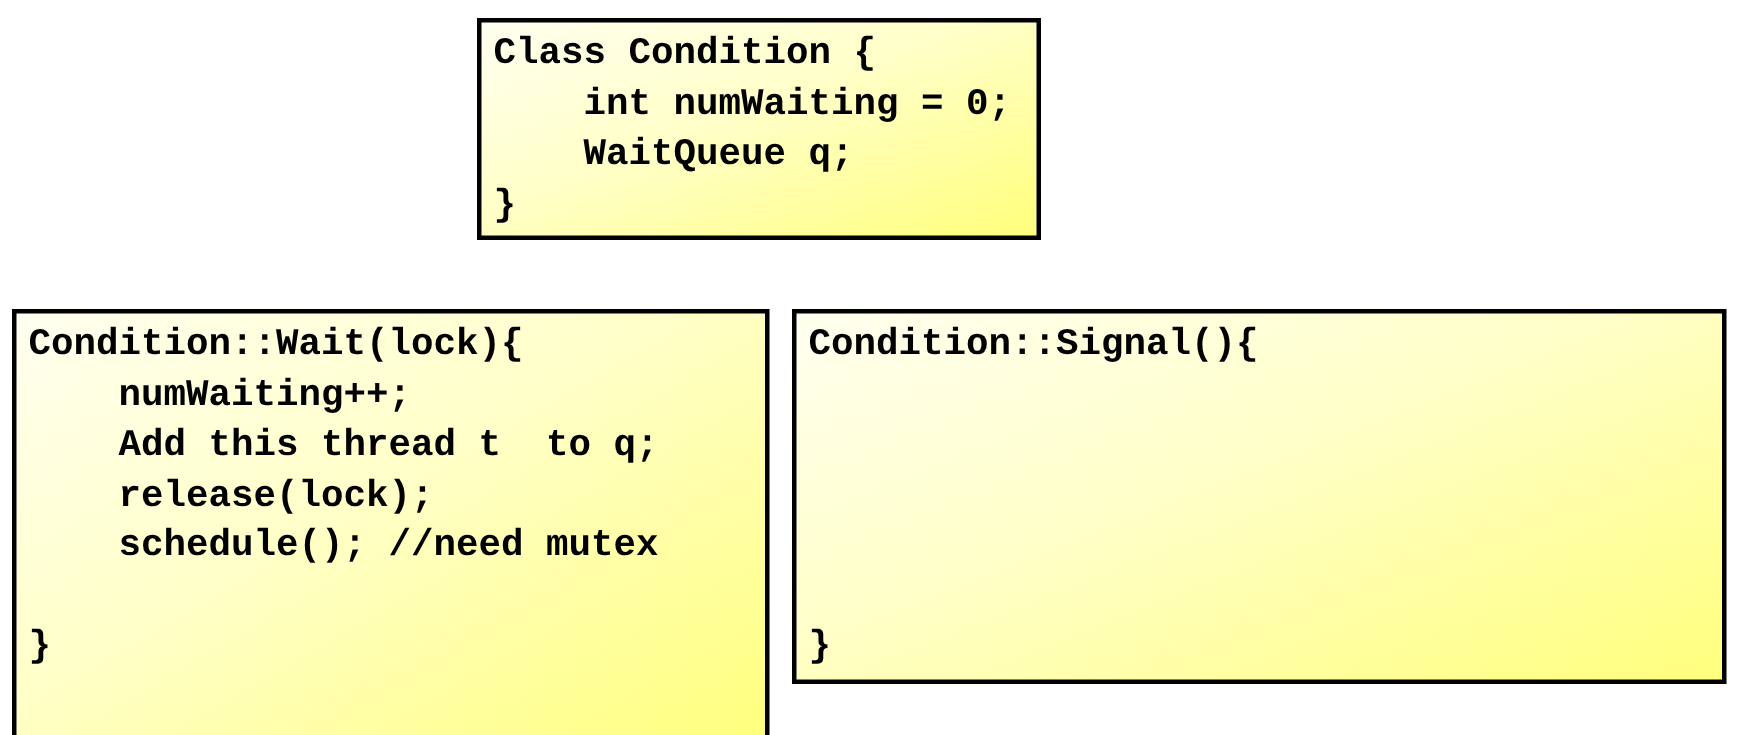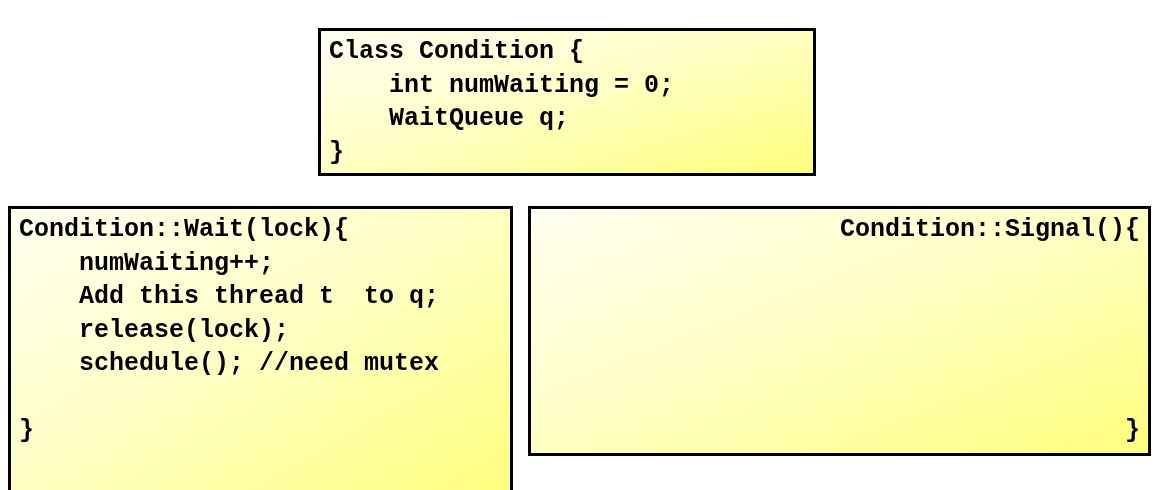--- a/index.html
+++ b/index.html
@@ -26,23 +26,23 @@
   .code-box pre {
     margin: 0;
     padding: 4px 8px;
     font-family: "Liberation Mono", "DejaVu Sans Mono", monospace;
     font-weight: bold;
     font-size: 25px;
     line-height: 33.5px;
     color: var(--code-color, #000000);
     white-space: pre;
   }
-  #box-class  { left: 318px; top: 28px;  width: 498px; height: 148px; }
+  #box-class  { left: 318px; top: 12px;  width: 376px; height: 148px; }
   #box-wait   { left: 8px;   top: 206px; width: 505px; height: 293px; }
-  #box-signal { left: 528px; top: 206px; width: 623px; height: 250px; text-align: right; }
+  #box-signal { left: 528px; top: 206px; width: 623px; height: 250px; }
 </style>
 </head>
 <body>
 
 <div id="box-class" class="code-box">
   <pre>Class Condition {
     int numWaiting = 0;
     WaitQueue q;
 }</pre>
 </div>

